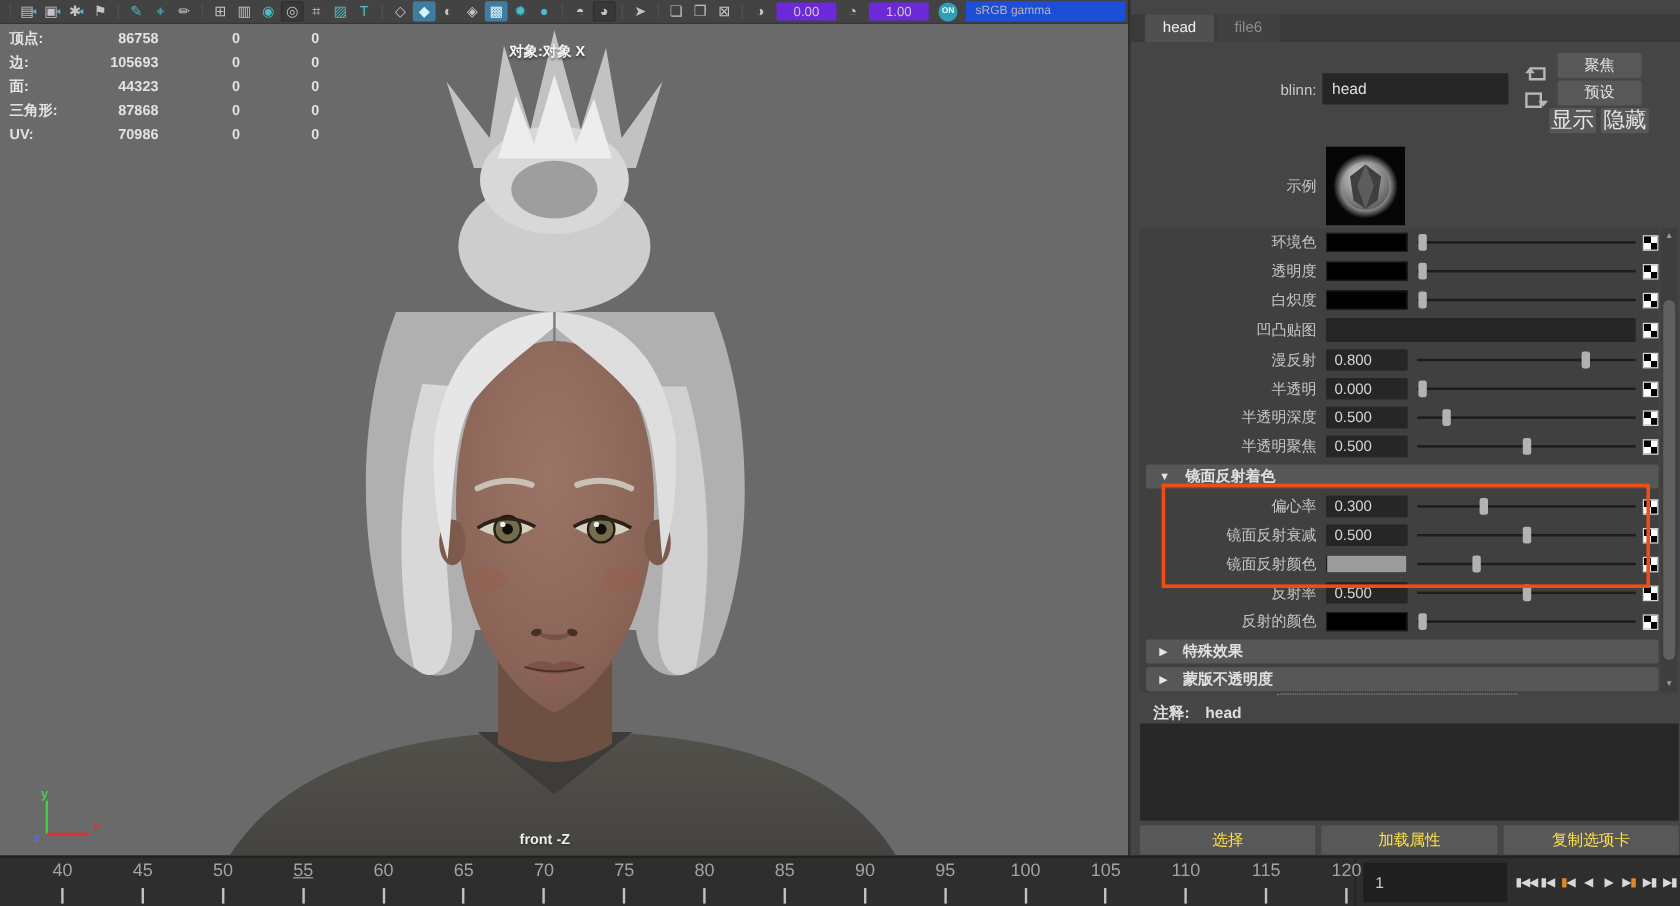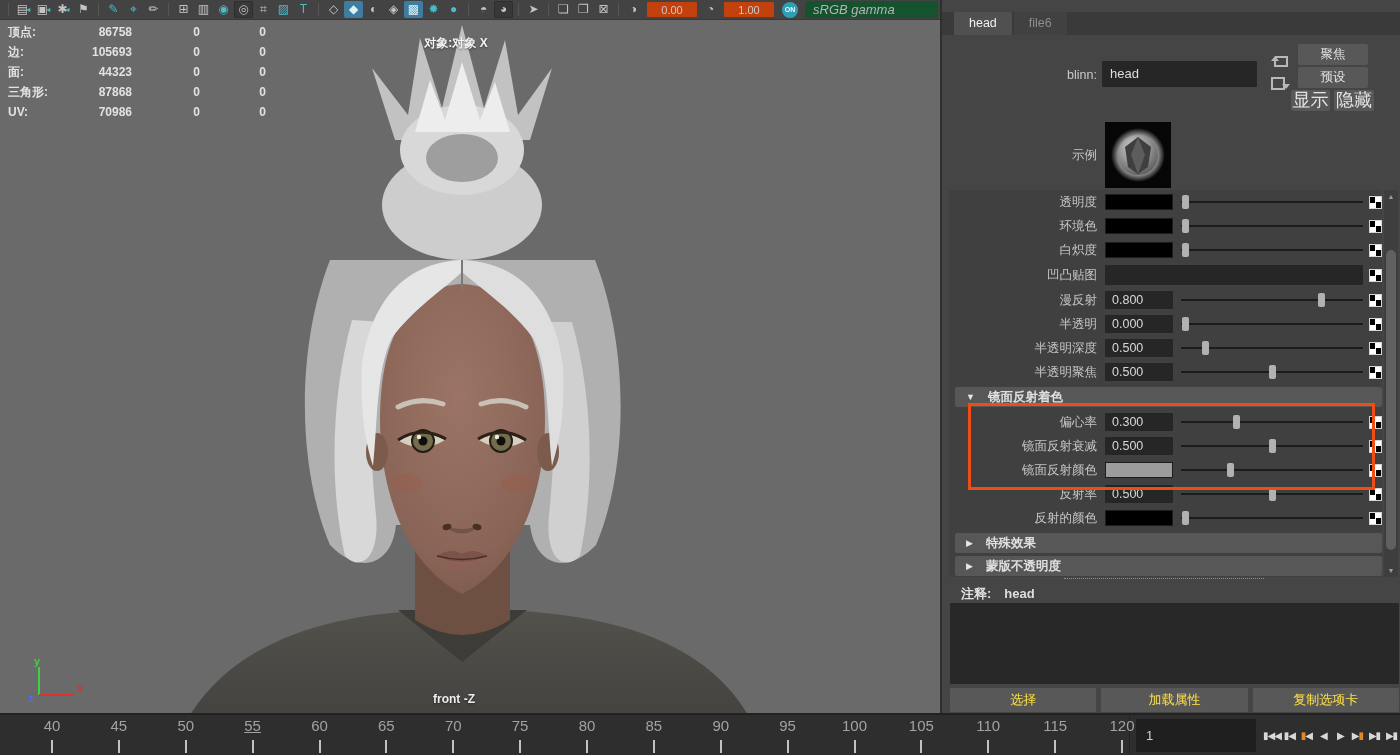--- a/index.html
+++ b/index.html
@@ -18,30 +18,30 @@
   .tb-icon {
     min-width:19px; height:17px; display:flex; align-items:center; justify-content:center;
     font-size:12px; line-height:17px; color:#c4c4c4; border-radius:2px; cursor:default;
   }
   .tb-icon.teal { color:#4cbac9; }
   .tb-icon.active { background:#3e7da0; color:#d9f2f7; }
   .tb-icon.pressed { background:#383838; box-shadow:inset 0 0 0 1px #2e2e2e; }
   .tb-icon .acc { font-size:8px; color:#4cbac9; margin-left:-2px; }
   .tb-div { width:1px; height:13px; background:#353535; border-right:1px solid #565656; margin:0 4px; }
   .tb-field {
-    width:50px; height:15px; background:#c2410c; color:#cbcbcb; font-size:11px;
+    width:50px; height:15px; background:#6d28d9; color:#cbcbcb; font-size:11px;
     display:flex; align-items:center; justify-content:center; border-radius:1px; margin:0 3px;
   }
   .tb-on {
     width:16px; height:16px; border-radius:50%; background:#2f9fb4; color:#eafcff;
     font-size:7px; font-weight:bold; display:flex; align-items:center; justify-content:center; margin:0 4px;
   }
   .tb-gamma {
-    flex:1; height:17px; background:#14532d; color:#b4b4b4; font-size:13px;
-    display:flex; align-items:center; padding-left:8px; margin-left:2px;font-style:italic;
+    flex:1; height:17px; background:#1d4ed8; color:#b4b4b4; font-size:10px;
+    display:flex; align-items:center; padding-left:8px; margin-left:2px;
   }
   
   #viewport {
     position:absolute; left:0; top:20px; width:940px; height:693px;
     background:#6a6a6a; overflow:hidden;
   }
   #render { position:absolute; left:0; top:0; }
   #hud { position:absolute; left:8px; top:2px; font-size:12px; font-weight:600; color:#e2e2e2; }
   .hud-row { display:flex; height:20px; line-height:20px; }
   .hud-row span:nth-child(1){ width:62px; text-align:left; }
@@ -327,30 +327,30 @@
       <rect width="66" height="66" fill="#060606"></rect>
       <circle cx="33" cy="33" r="27" fill="url(#halo)"></circle>
       <circle cx="33" cy="33" r="20" fill="url(#ball)"></circle>
       <path d="M33,15 L46,25 L43,45 L33,52 L23,45 L20,25 Z" fill="#3f3f3f"></path>
       <path d="M33,15 L40,33 L33,52 L26,33 Z" fill="#5d5d5d"></path>
     </svg>
 
     <div id="attrs-bg"></div>
     <div id="attrs">
         <div class="attr-row">
+          <span class="attr-label">环境色</span>
+          <div class="attr-swatch" style="background: rgb(0, 0, 0);"></div>
+          <div class="slider">
+            <div class="track"></div>
+            <div class="handle" style="left: calc(2% - 3px);"></div>
+          </div>
+          <div class="checker"></div>
+        </div>
+        <div class="attr-row">
           <span class="attr-label">透明度</span>
-          <div class="attr-swatch" style="background: rgb(0, 0, 0);"></div>
-          <div class="slider">
-            <div class="track"></div>
-            <div class="handle" style="left: calc(2% - 3px);"></div>
-          </div>
-          <div class="checker"></div>
-        </div>
-        <div class="attr-row">
-          <span class="attr-label">环境色</span>
           <div class="attr-swatch" style="background: rgb(0, 0, 0);"></div>
           <div class="slider">
             <div class="track"></div>
             <div class="handle" style="left: calc(2% - 3px);"></div>
           </div>
           <div class="checker"></div>
         </div>
         <div class="attr-row">
           <span class="attr-label">白炽度</span>
           <div class="attr-swatch" style="background: rgb(0, 0, 0);"></div>

